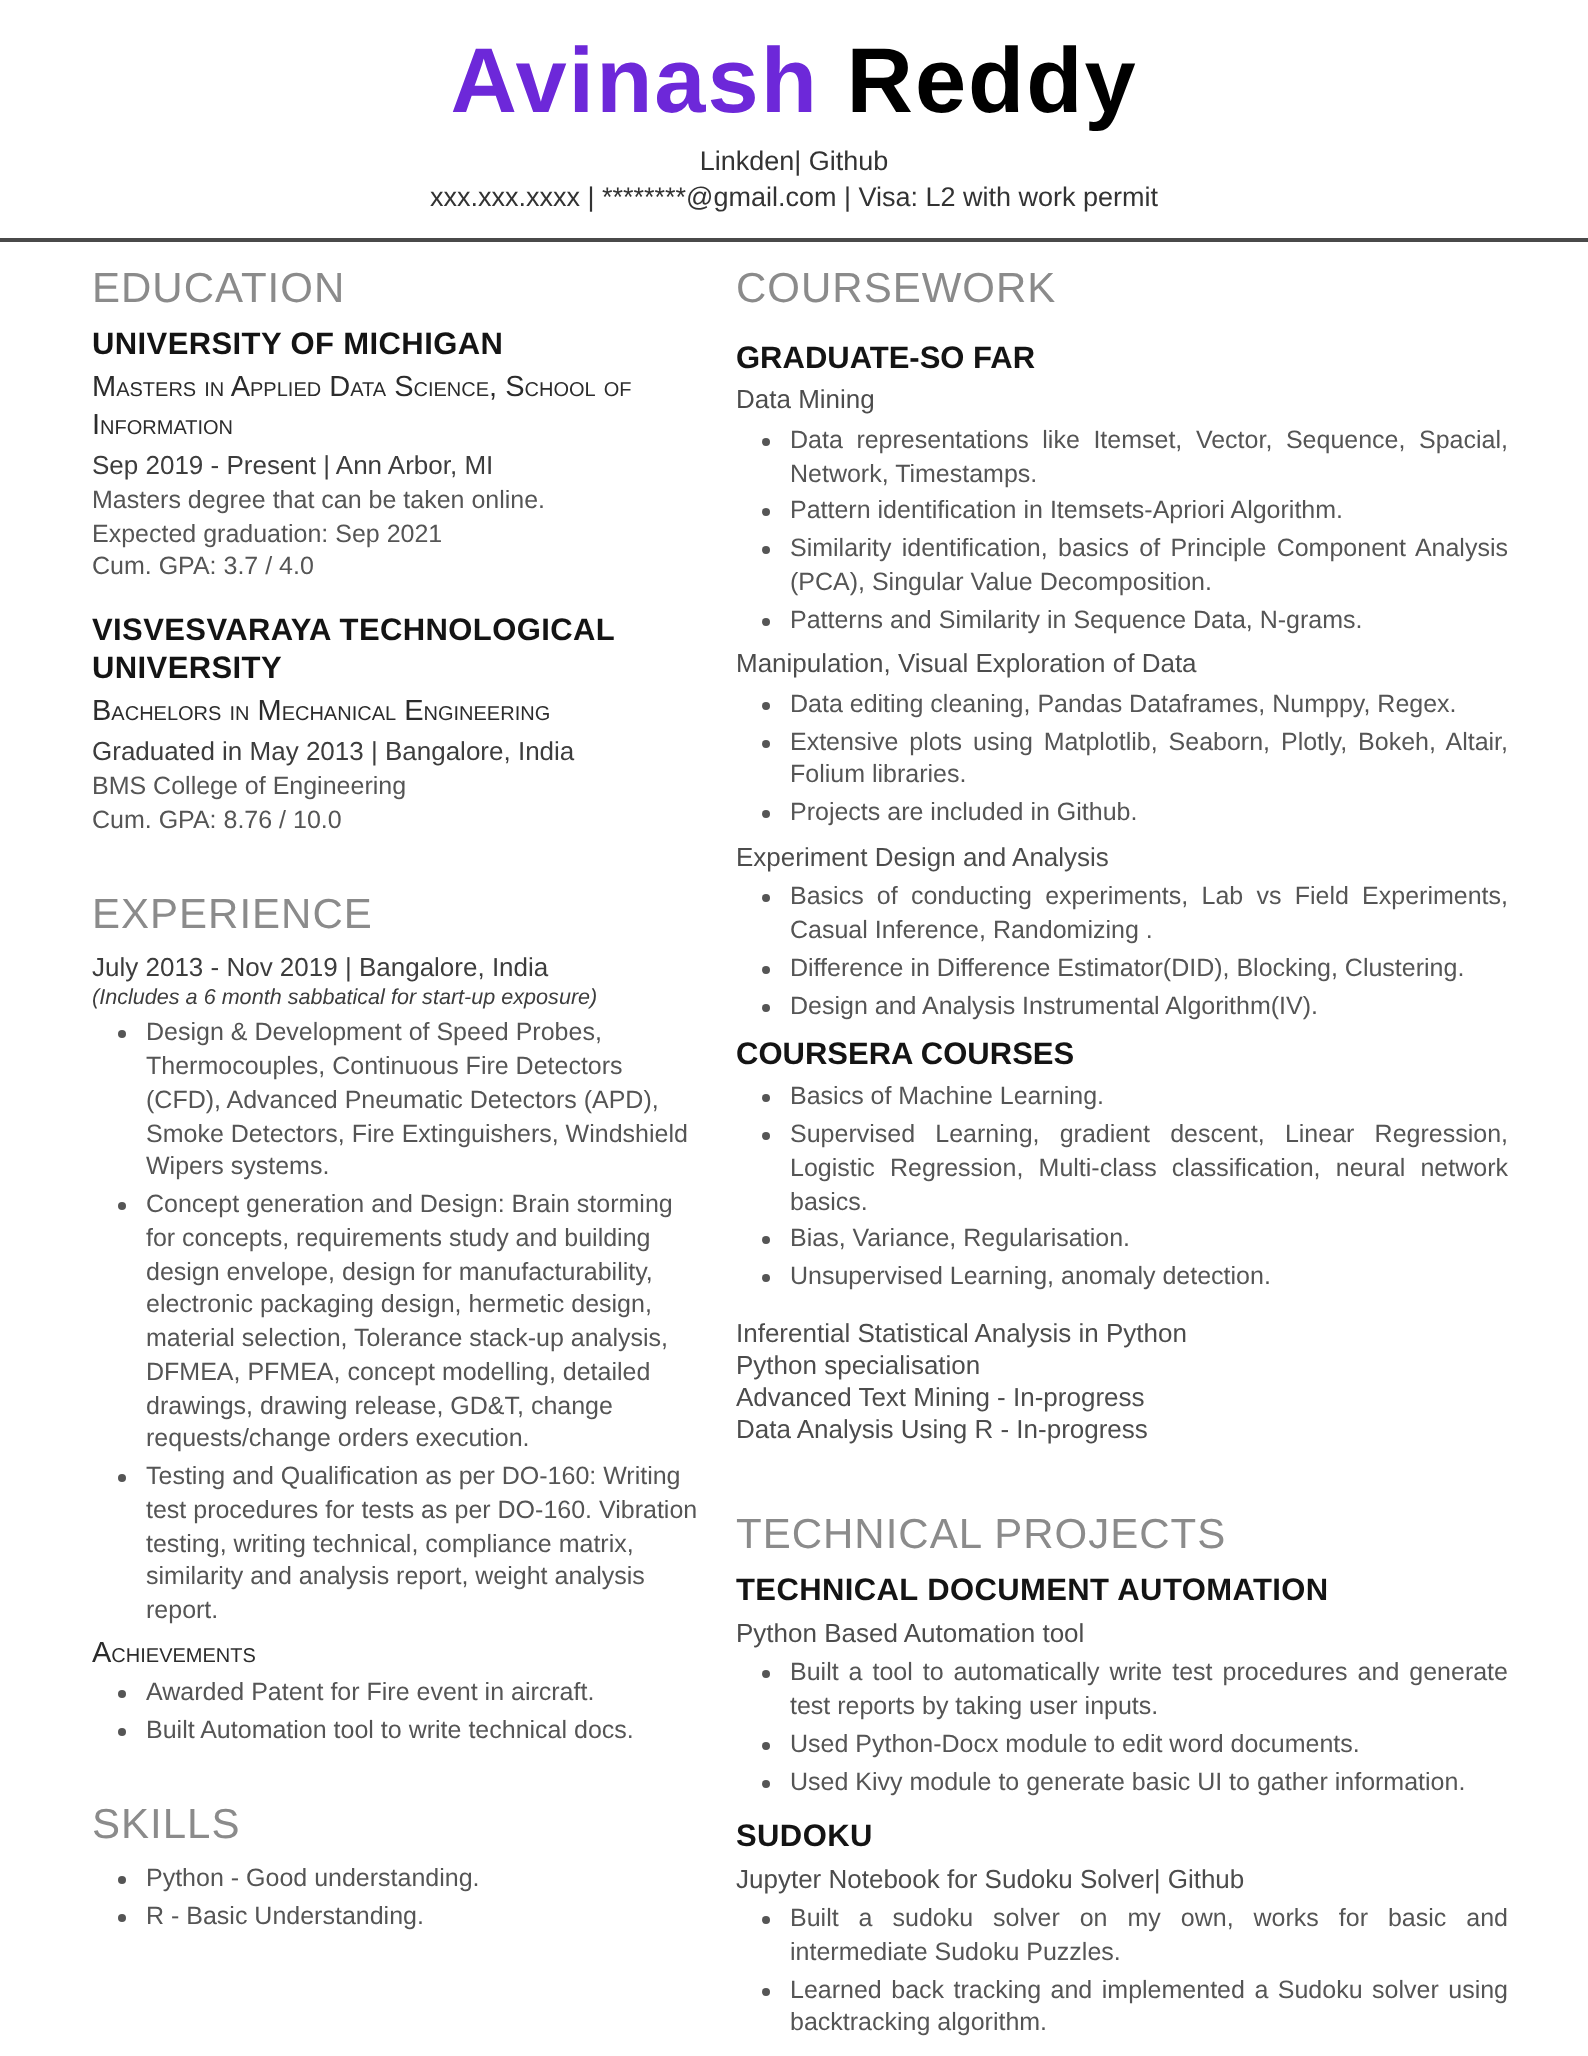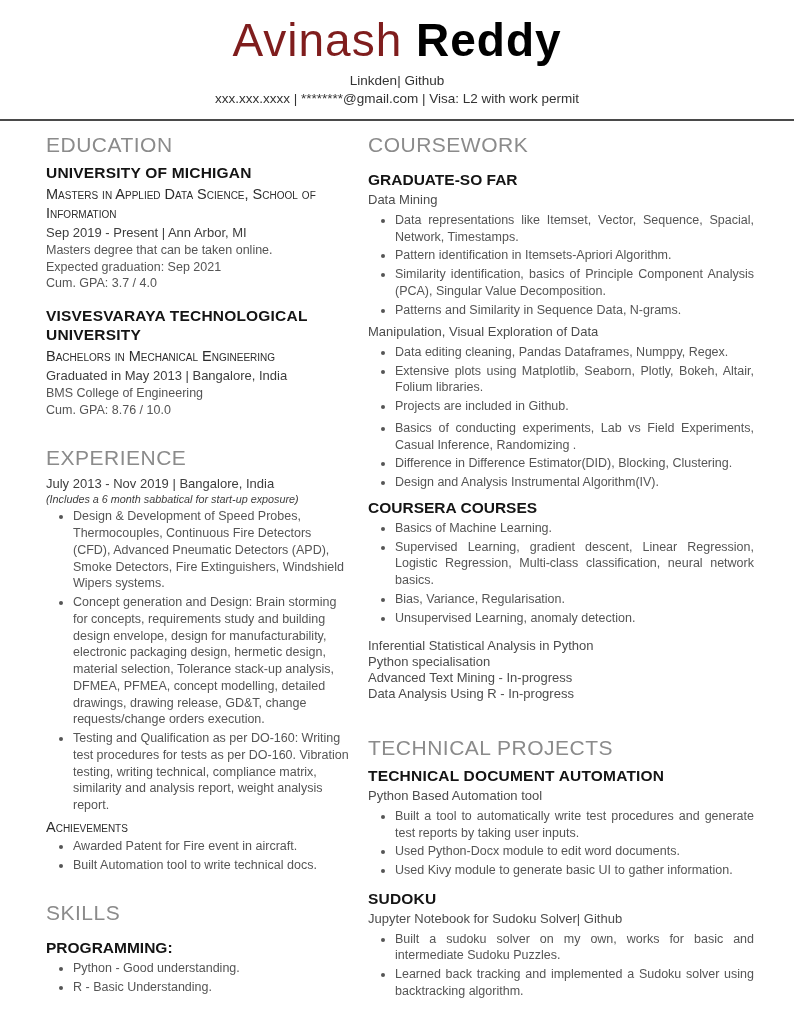--- a/index.html
+++ b/index.html
@@ -6,21 +6,21 @@
   html, body { margin: 0; padding: 0; }
   body {
     width: 794px; height: 1028px; overflow: hidden;
     background: #ffffff;
     font-family: "Liberation Sans", sans-serif;
     color: #444;
   }
   
   .header { text-align: center; padding-top: 16px; }
   .name { margin: 0; font-size: 46px; line-height: 1.05; letter-spacing: 1px; font-weight: 400; }
-  .name .first { color: #7f1d1d; font-weight: 400; text-align: right; }
+  .name .first { color: #6d28d9; font-weight: 700; text-align: right; }
   .name .last  { color: #000; font-weight: 700; }
   .links { margin-top: 9px; font-size: 13.5px; color: #333; }
   .links .link { cursor: pointer; }
   .contact { margin-top: 3px; font-size: 13.5px; color: #333; }
   .rule { border: none; border-top: 2px solid #4a4a4a; margin: 13px 0 0 0; width: 100%; }
   
   .columns { display: flex; padding: 8px 40px 0 46px; gap: 16px; }
   .col-left  { width: 306px; flex: 0 0 306px; }
   .col-right { width: 386px; flex: 1; }
   section { margin-bottom: 20px; }
@@ -99,21 +99,20 @@
       </ul>
       <div class="subcaps">Achievements</div>
       <ul class="bullets">
         <li>Awarded Patent for Fire event in aircraft.</li>
         <li>Built Automation tool to write technical docs.</li>
       </ul>
     </section>
 
     <section>
       <h2 class="section-title">SKILLS</h2>
-      <h4 class="bold-sub">PROGRAMMING:</h4>
       <ul class="bullets">
         <li>Python - Good understanding.</li>
         <li>R - Basic Understanding.</li>
 
       </ul>
 
     </section>
 
   </div>
 
@@ -131,20 +130,21 @@
         <li>Patterns and Similarity in Sequence Data, N-grams.</li>
       </ul>
 
       <div class="group-label">Manipulation, Visual Exploration of Data</div>
       <ul class="bullets">
         <li>Data editing cleaning, Pandas Dataframes, Numppy, Regex.</li>
         <li>Extensive plots using Matplotlib, Seaborn, Plotly, Bokeh, Altair, Folium libraries.</li>
         <li>Projects are included in Github.</li>
       </ul>
 
+      <div class="group-label">Experiment Design and Analysis</div>
       <ul class="bullets">
         <li>Basics of conducting experiments, Lab vs Field Experiments, Casual Inference, Randomizing .</li>
         <li>Difference in Difference Estimator(DID), Blocking, Clustering.</li>
         <li>Design and Analysis Instrumental Algorithm(IV).</li>
       </ul>
 
       <h4 class="bold-sub">COURSERA COURSES</h4>
       <ul class="bullets">
         <li>Basics of Machine Learning.</li>
         <li>Supervised Learning, gradient descent, Linear Regression, Logistic Regression, Multi-class classification, neural network basics.</li>

